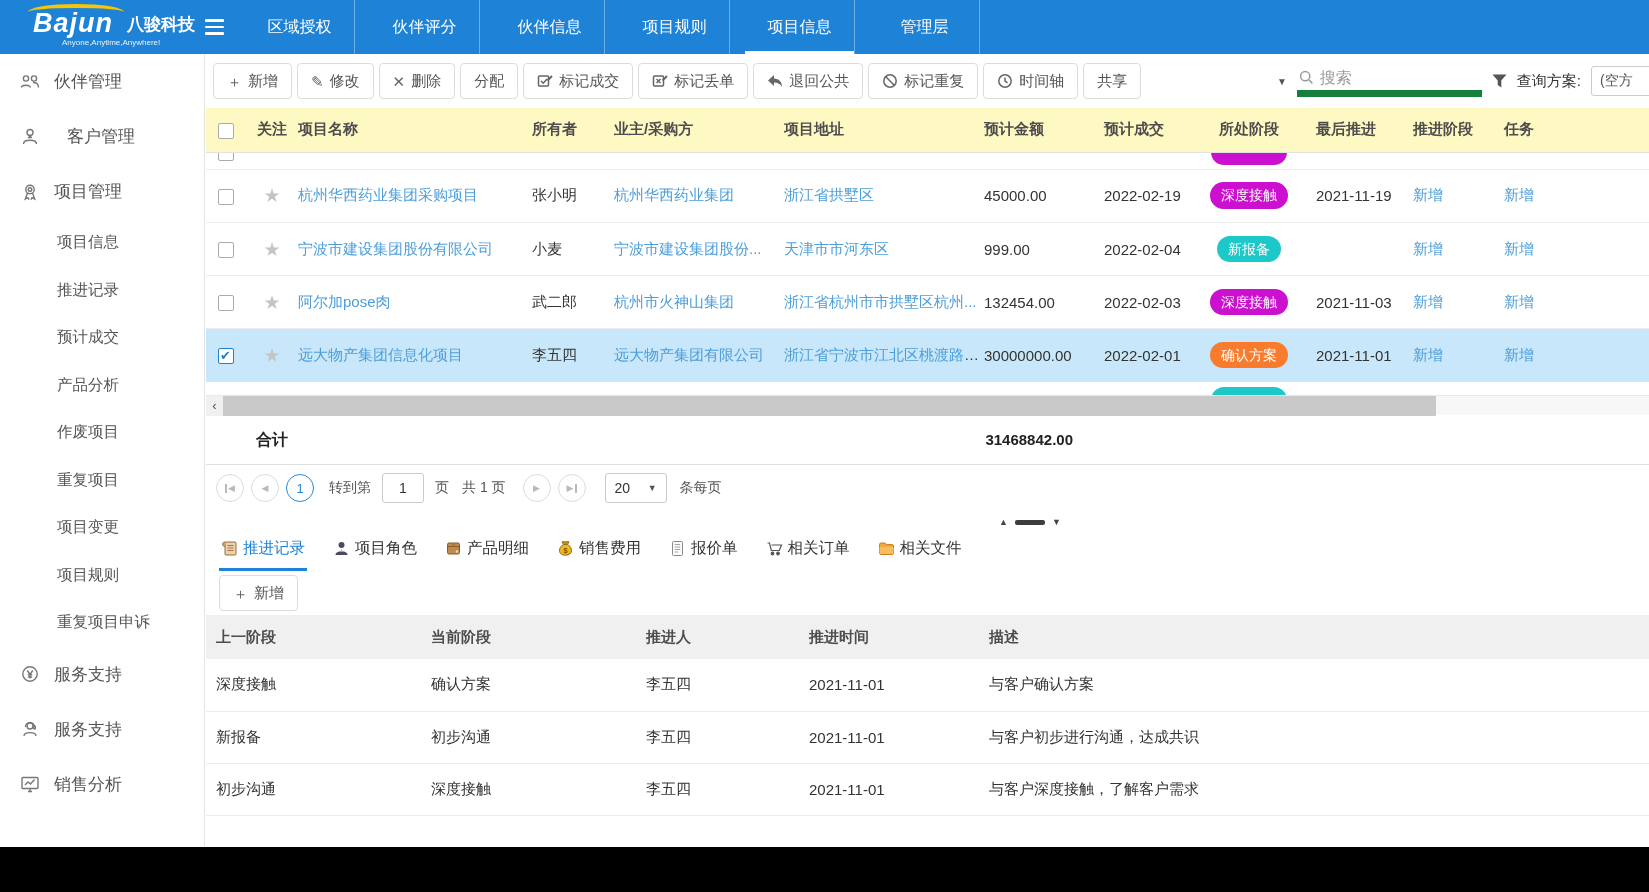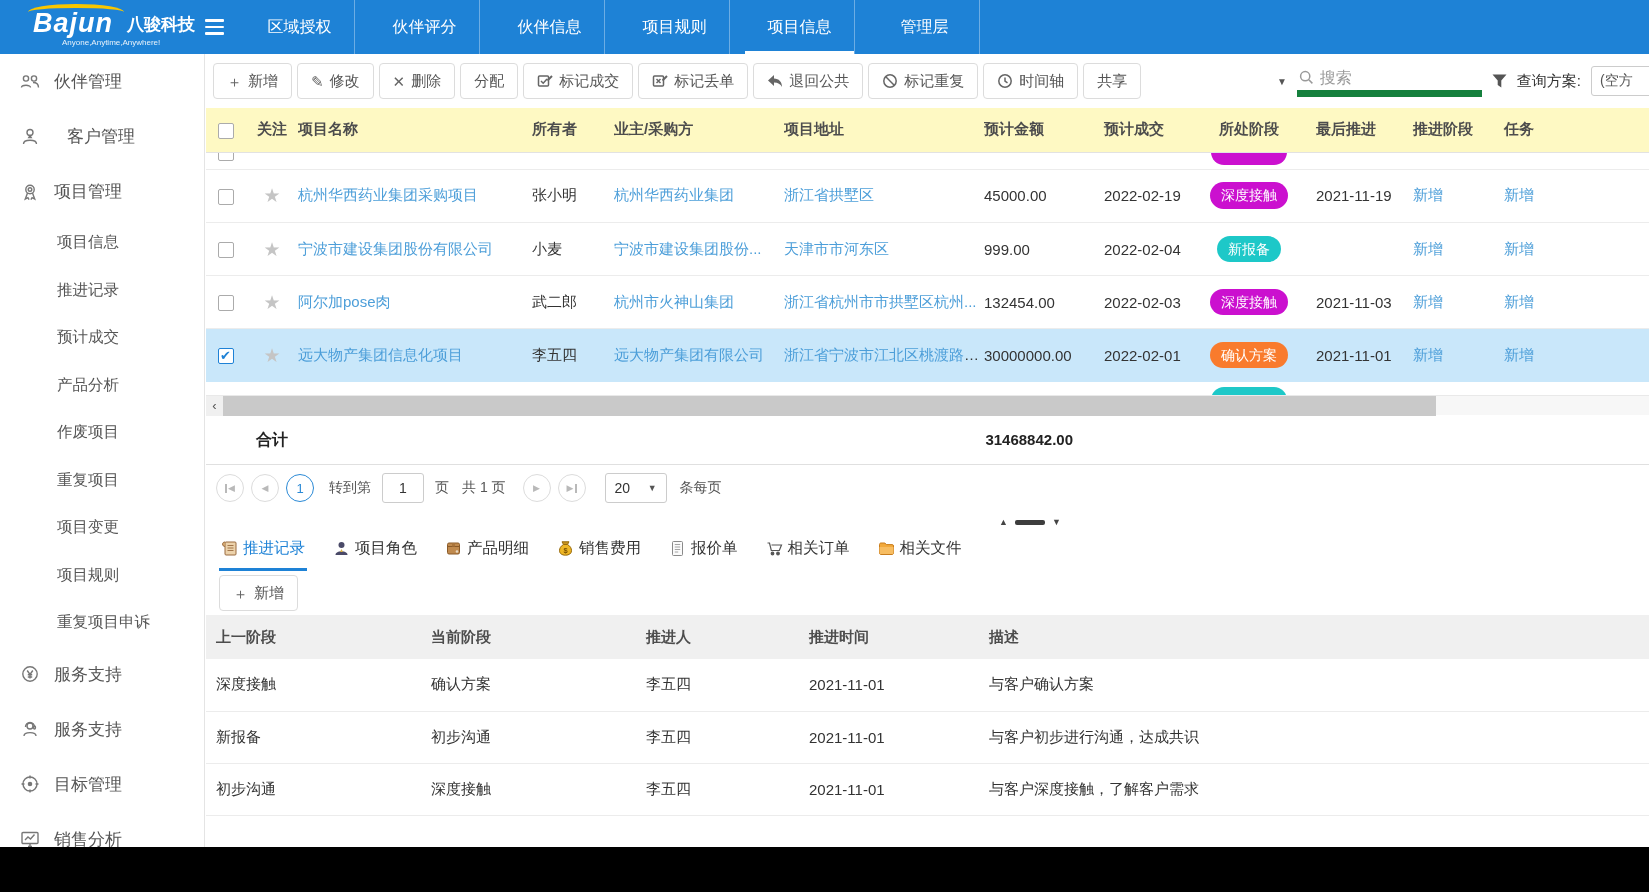--- a/index.html
+++ b/index.html
@@ -188,28 +188,20 @@
       <svg width="22" height="20" viewBox="0 0 22 20" fill="none" stroke="#777" stroke-width="1.4">
           <circle cx="11" cy="7" r="3"></circle>
           <path d="M5 17c0-4.5 12-4.5 12 0"></path>
           <path d="M6.5 8a4.5 4.5 0 0 1 9 0"></path>
           <rect x="14.6" y="7" width="1.8" height="3" rx="0.9"></rect>
         </svg>
       <span>服务支持</span>
     </div>
     <div class="side-item">
       <svg width="22" height="20" viewBox="0 0 22 20" fill="none" stroke="#777" stroke-width="1.4">
-          <circle cx="11" cy="10" r="7"></circle>
-          <circle cx="11" cy="10" r="1.6" fill="#777"></circle>
-          <path d="M11 1.5v3M11 15.5v3M2.5 10h3M16.5 10h3"></path>
-        </svg>
-      <span>目标管理</span>
-    </div>
-    <div class="side-item">
-      <svg width="22" height="20" viewBox="0 0 22 20" fill="none" stroke="#777" stroke-width="1.4">
           <rect x="3" y="3.5" width="16" height="11" rx="1"></rect>
           <path d="M6 11l3-3 2.5 2 4-4.5"></path>
           <path d="M9 17.5h4M11 14.5v3"></path>
         </svg>
       <span>销售分析</span>
     </div>
   </div>
 
   <div class="main">
 

